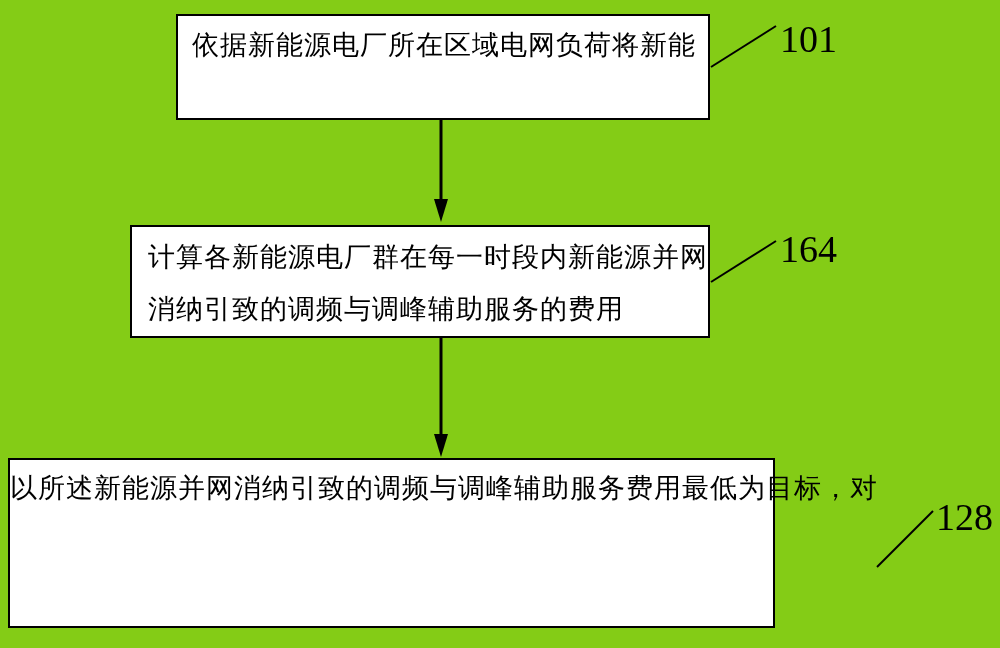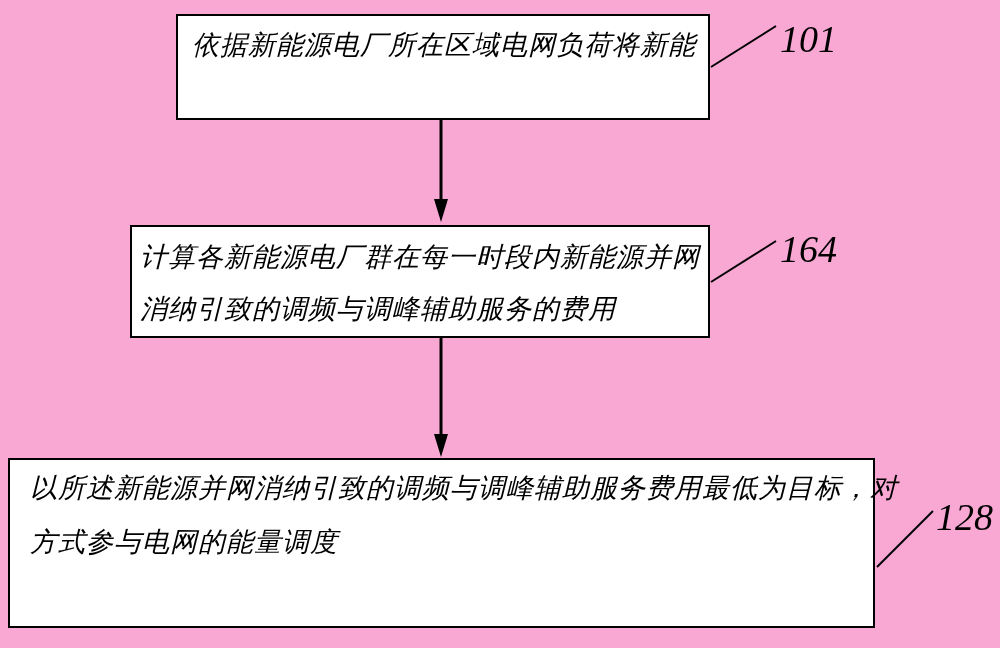--- a/index.html
+++ b/index.html
@@ -4,25 +4,24 @@
 <style>
   html, body {
     margin: 0;
     padding: 0;
     background: #ffffff;
   }
   .canvas {
     position: relative;
     width: 1000px;
     height: 648px;
-    background: #f9a8d4;
+    background: #84cc16;
     color: #000000;
     font-family: "Liberation Serif", "DejaVu Serif", serif;
     overflow: hidden;
-    font-style: italic;
   }
   .connectors {
     position: absolute;
     left: 0;
     top: 0;
     width: 1000px;
     height: 648px;
     pointer-events: none;
   }
   .step-box {
@@ -43,28 +42,28 @@
     top: 14px;
     width: 534px;
     height: 106px;
     padding: 3px 8px 0 14px;
   }
   .box-102 {
     left: 130px;
     top: 225px;
     width: 580px;
     height: 113px;
-    padding: 4px 8px 0 8px;
+    padding: 4px 8px 0 16px;
   }
   .box-103 {
     left: 8px;
     top: 458px;
-    width: 867px;
+    width: 767px;
     height: 170px;
-    padding: 1px 8px 0 20px;
+    padding: 1px 8px 0 0;
     line-height: 54px;
   }
   .ref-label {
     position: absolute;
     font-size: 38px;
     font-family: "Liberation Serif", "DejaVu Serif", serif;
     color: #000000;
   }
   .label-101 { left: 780px; top: 17px; }
   .label-102 { left: 780px; top: 227px; }
@@ -92,20 +91,19 @@
     <span class="line">依据新能源电厂所在区域电网负荷将新能</span>
   </div>
 
   <div class="step-box box-102">
     <span class="line">计算各新能源电厂群在每一时段内新能源并网</span>
     <span class="line">消纳引致的调频与调峰辅助服务的费用</span>
   </div>
 
   <div class="step-box box-103">
     <span class="line">以所述新能源并网消纳引致的调频与调峰辅助服务费用最低为目标，对</span>
-    <span class="line">方式参与电网的能量调度</span>
   </div>
 
   <div class="ref-label label-101">101</div>
   <div class="ref-label label-102">164</div>
   <div class="ref-label label-103">128</div>
 
 </div>
 
 </body></html>

